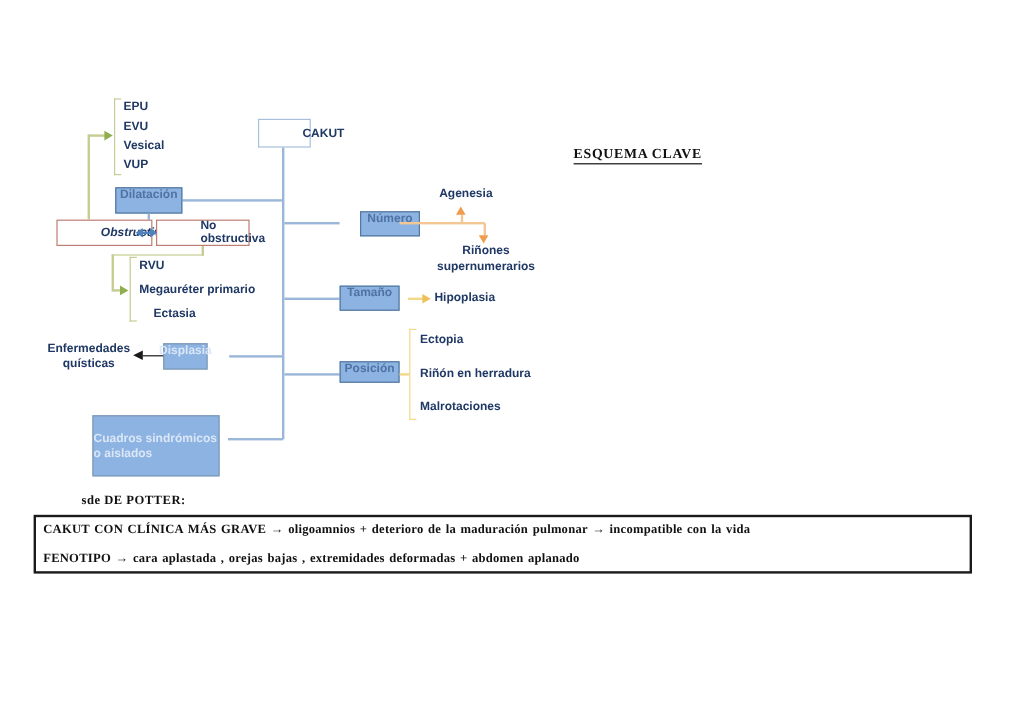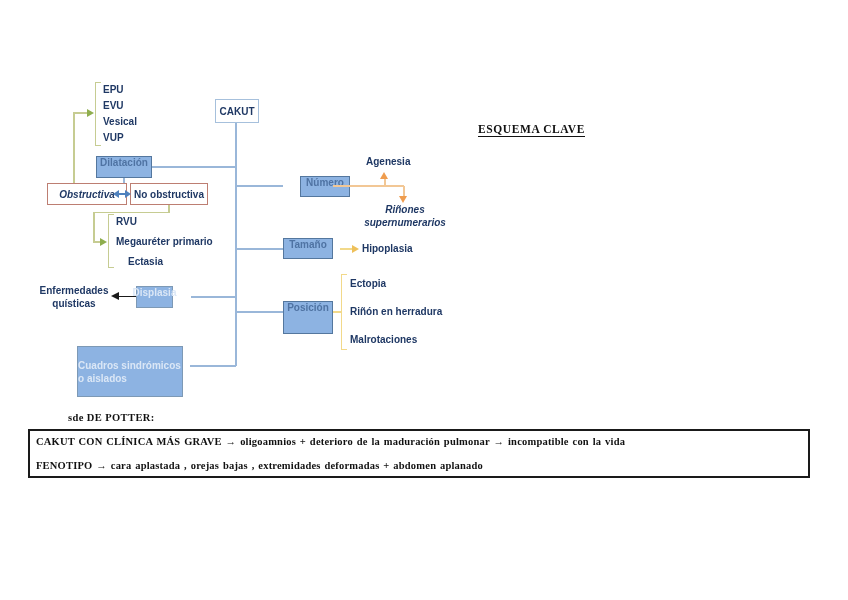--- a/index.html
+++ b/index.html
@@ -4,22 +4,22 @@
 <style>
   html,body{margin:0;padding:0;background:#fff;}
   #page{position:relative;width:848px;height:600px;background:#ffffff;overflow:hidden;
         font-family:"Liberation Sans",sans-serif;}
   .abs{position:absolute;}
   
   .bluebox{background:#8db3e2;border:1.5px solid #54779e;display:flex;align-items:flex-start;
            justify-content:center;font:700 10px "Liberation Sans",sans-serif;color:#4f73a3;
            box-sizing:border-box;text-align:center;}
   .bluebox.lighttext{color:#dbe7f6;border-color:#7d99b5;}
-  .whitebox{background:#fff;display:flex;align-items:center;justify-content:center;
-            font:700 10px "Liberation Sans",sans-serif;color:#1f3864;box-sizing:border-box;}
+  .whitebox{background:#fff;display:flex;align-items:center;
+            font:700 10px "Liberation Sans",sans-serif;color:#1f3864;box-sizing:border-box;padding-left:36px;}
   .rootbox{border:1.5px solid #a6c0dc;}
   .redbox{border:1.5px solid #bd7e72;}
   
   .t{font:700 10px "Liberation Sans",sans-serif;color:#1f3864;white-space:nowrap;}
   .tc{font:700 10px "Liberation Sans",sans-serif;color:#1f3864;text-align:center;line-height:13px;}
   
   .hl,.vl{background:#9ab7d9;}
   .olive{background:#c6cc92;}
   .orange{background:#f2c795;}
   .yellow{background:#f2d98a;}
@@ -95,21 +95,21 @@
   <div class="abs hl" style="left:237px;top:185px;width:46px;height:1.5px;"></div>
   <div class="abs bluebox" style="left:300px;top:176px;width:50px;height:21px;">
     <span>Número</span>
   </div>
   <div class="abs orange" style="left:333px;top:185px;width:71px;height:1.5px;"></div>
   <div class="abs orange" style="left:384px;top:179px;width:1.5px;height:7px;"></div>
   <div class="abs tri tri-u-orange" style="left:380px;top:172px;"></div>
   <div class="abs orange" style="left:403px;top:186px;width:1.5px;height:10px;"></div>
   <div class="abs tri tri-d-orange" style="left:399px;top:196px;"></div>
   <div class="abs t" style="left:366px;top:156px;">Agenesia</div>
-  <div class="abs tc" style="left:358px;top:203px;width:94px;font-style:italic;">
+  <div class="abs tc" style="left:358px;top:203px;width:94px;">
     <span style="display:block;">Riñones</span>
     <span style="display:block;">supernumerarios</span>
   </div>
 
   <div class="abs hl" style="left:237px;top:248px;width:46px;height:1.5px;"></div>
   <div class="abs bluebox" style="left:283px;top:238px;width:50px;height:21px;">
     <span>Tamaño</span>
   </div>
   <div class="abs yellow" style="left:340px;top:248px;width:13px;height:1.5px;"></div>
   <div class="abs tri tri-r-yellow" style="left:352px;top:245px;"></div>
@@ -120,21 +120,21 @@
     <span>Displasia</span>
   </div>
   <div class="abs blackln" style="left:119px;top:295.5px;width:17px;height:1.5px;"></div>
   <div class="abs tri tri-l-black" style="left:111px;top:292px;"></div>
   <div class="abs tc" style="left:38px;top:284px;width:72px;">
     <span style="display:block;">Enfermedades</span>
     <span style="display:block;">quísticas</span>
   </div>
 
   <div class="abs hl" style="left:237px;top:311px;width:46px;height:1.5px;"></div>
-  <div class="abs bluebox" style="left:283px;top:301px;width:50px;height:33px;">
+  <div class="abs bluebox" style="left:283px;top:301px;width:50px;height:18px;">
     <span>Posición</span>
   </div>
   <div class="abs yellow" style="left:333px;top:311px;width:8px;height:1.5px;"></div>
   <div class="abs bracket y" style="left:341px;top:274px;width:6px;height:76px;"></div>
   <div class="abs t" style="left:350px;top:278px;">Ectopia</div>
   <div class="abs t" style="left:350px;top:306px;">Riñón en herradura</div>
   <div class="abs t" style="left:350px;top:334px;">Malrotaciones</div>
 
   <div class="abs hl" style="left:190px;top:365px;width:46px;height:1.5px;"></div>
   <div class="abs bluebox lighttext" style="left:77px;top:346px;width:106px;height:51px;flex-direction:column;line-height:13px;">

